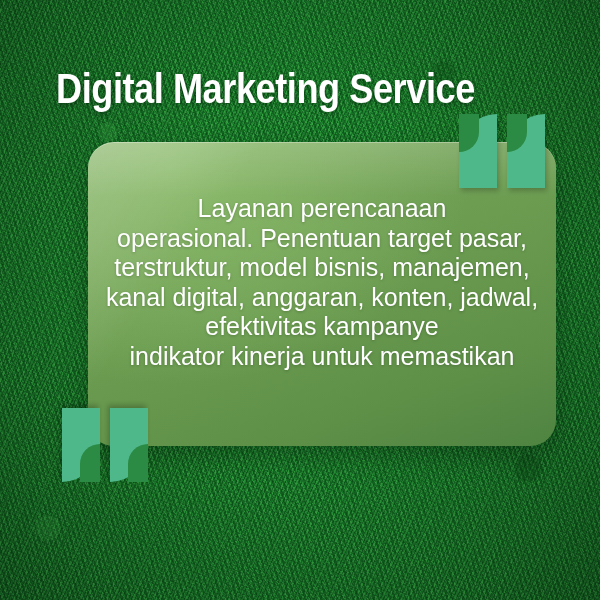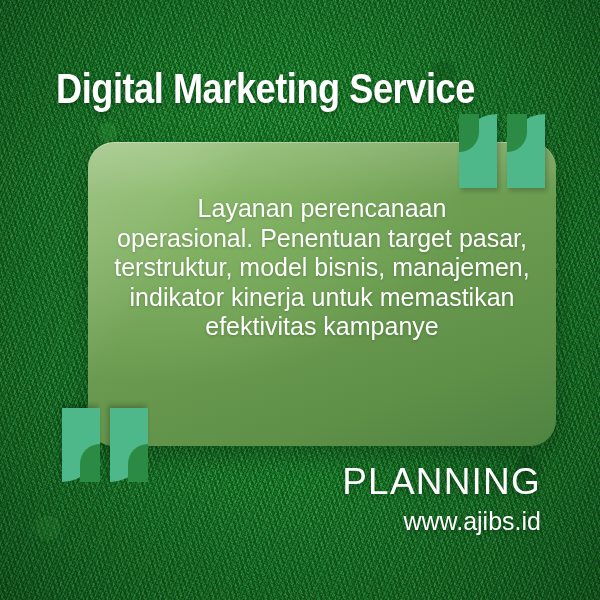--- a/index.html
+++ b/index.html
@@ -126,28 +126,25 @@
     <span class="mk a"></span>
     <span class="mk b"></span>
   </div>
 
   <div class="card">
     <div class="card-sheen"></div>
     <div class="body-text">
       <span class="ln">Layanan perencanaan</span>
       <span class="ln">operasional. Penentuan target pasar,</span>
       <span class="ln">terstruktur, model bisnis, manajemen,</span>
+      <span class="ln">kanal digital, anggaran, konten, jadwal,</span>
+      <span class="ln">efektivitas kampanye</span>
       <span class="ln">indikator kinerja untuk memastikan</span>
-      <span class="ln">efektivitas kampanye</span>
     </div>
   </div>
 
   <div class="quote quote-bl">
     <span class="mk a"></span>
     <span class="mk b"></span>
   </div>
 
-  <div class="footer">
-    <div class="planning">PLANNING</div>
-    <div class="site">www.ajibs.id</div>
-  </div>
 
 </div>
 
 </body></html>

